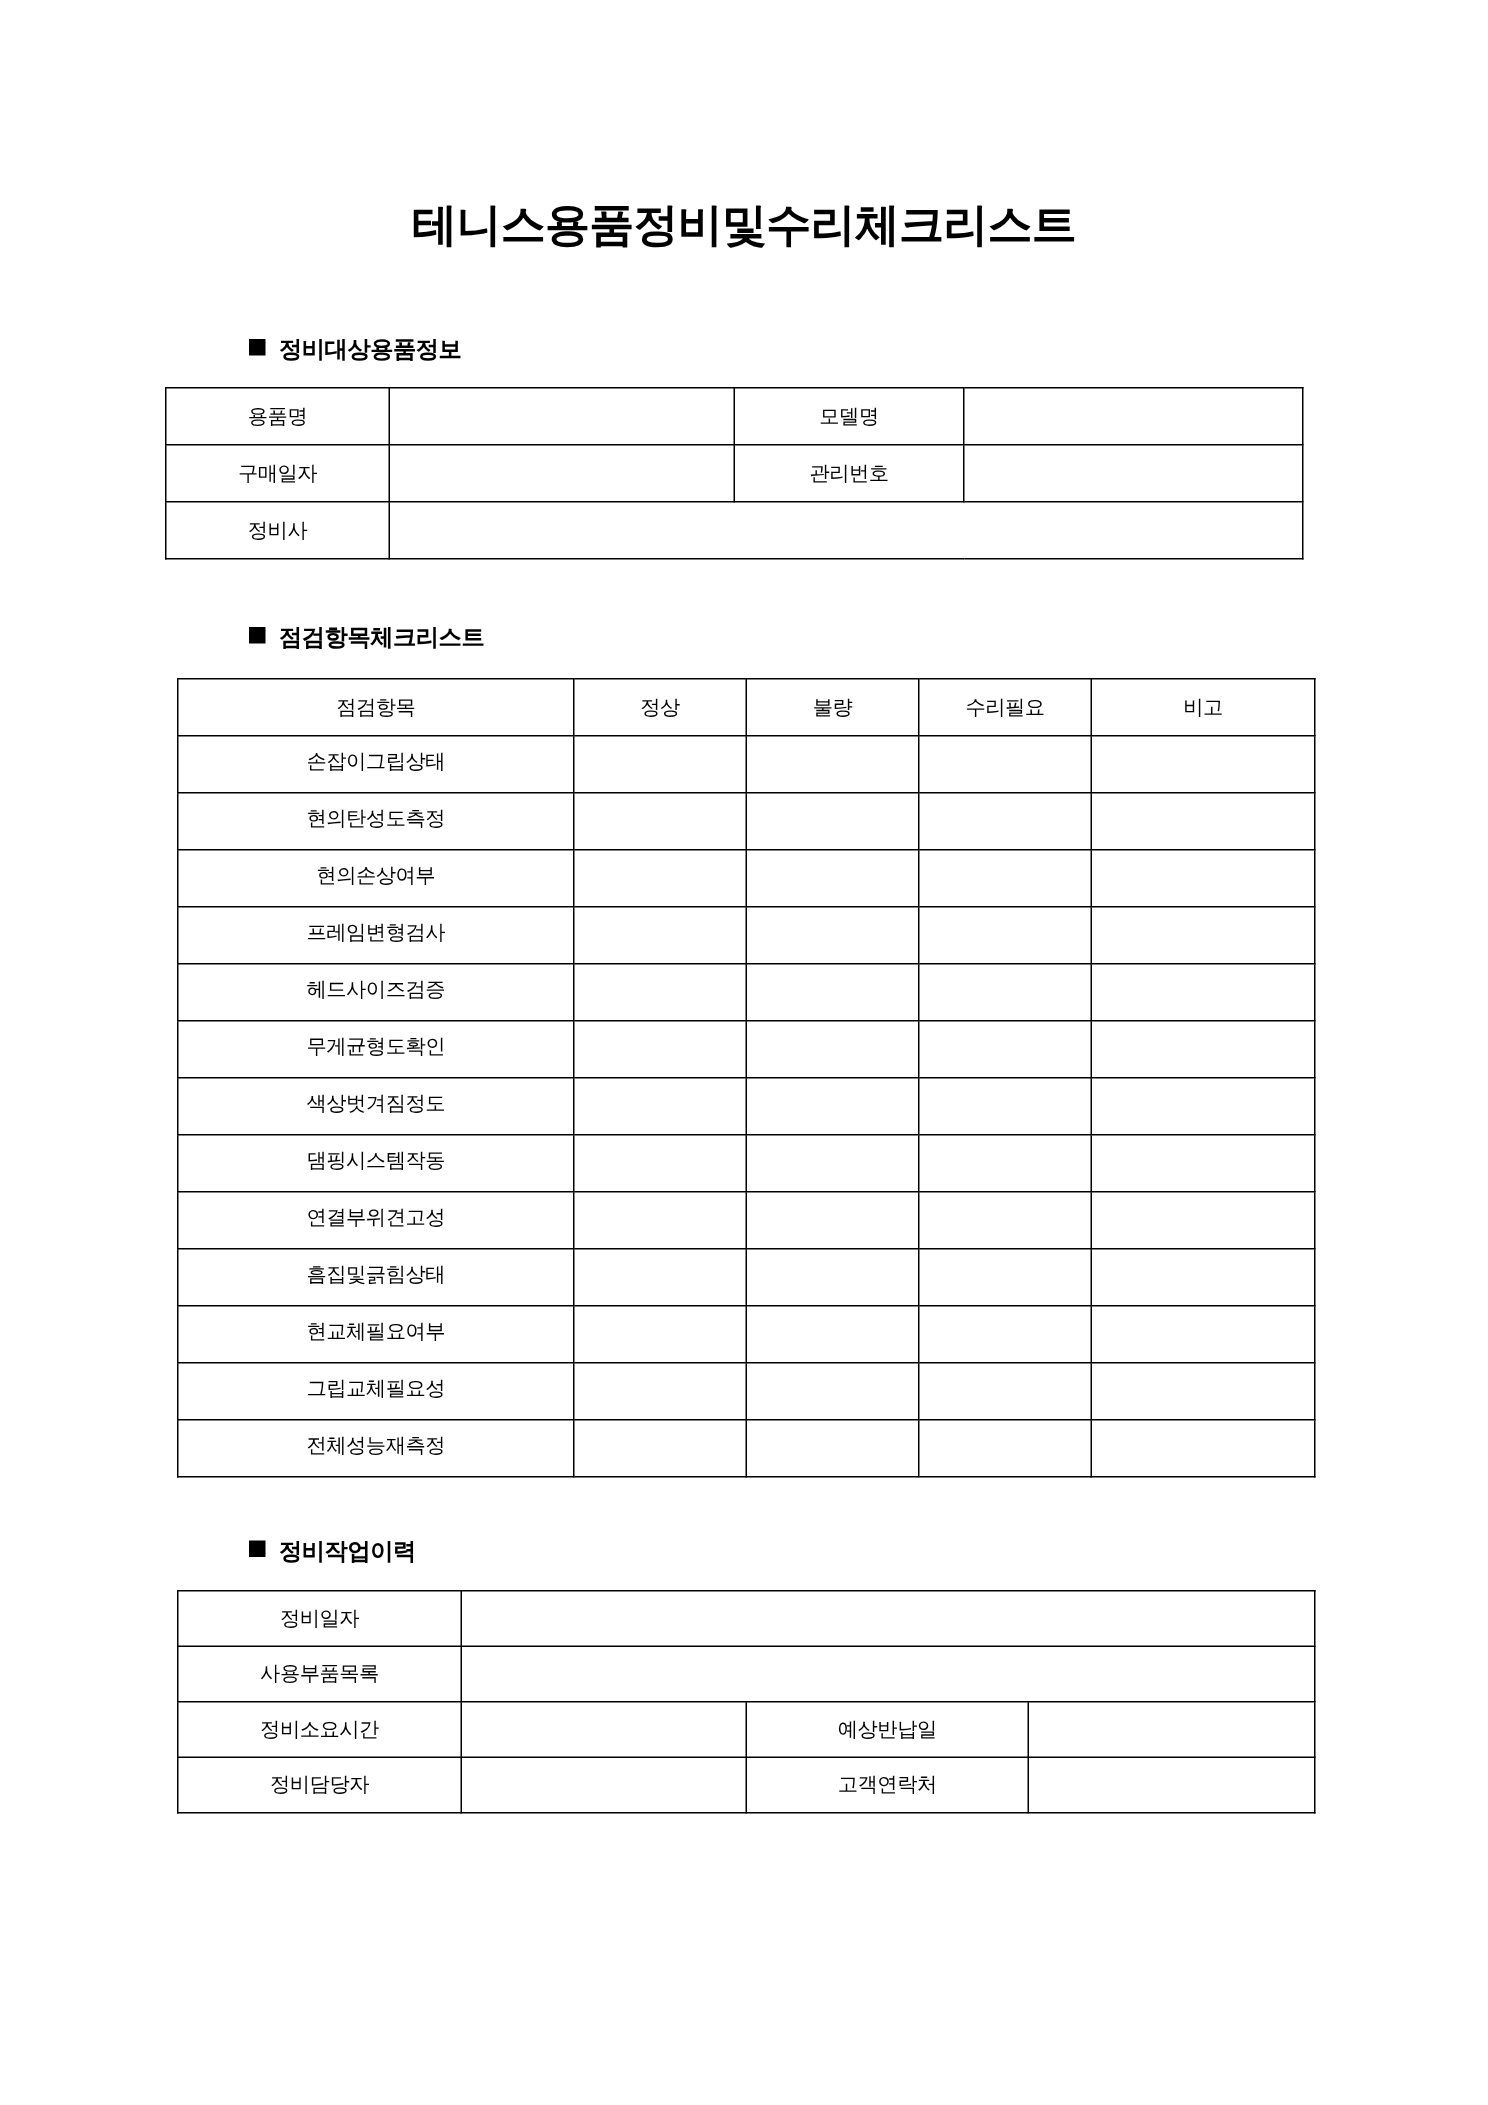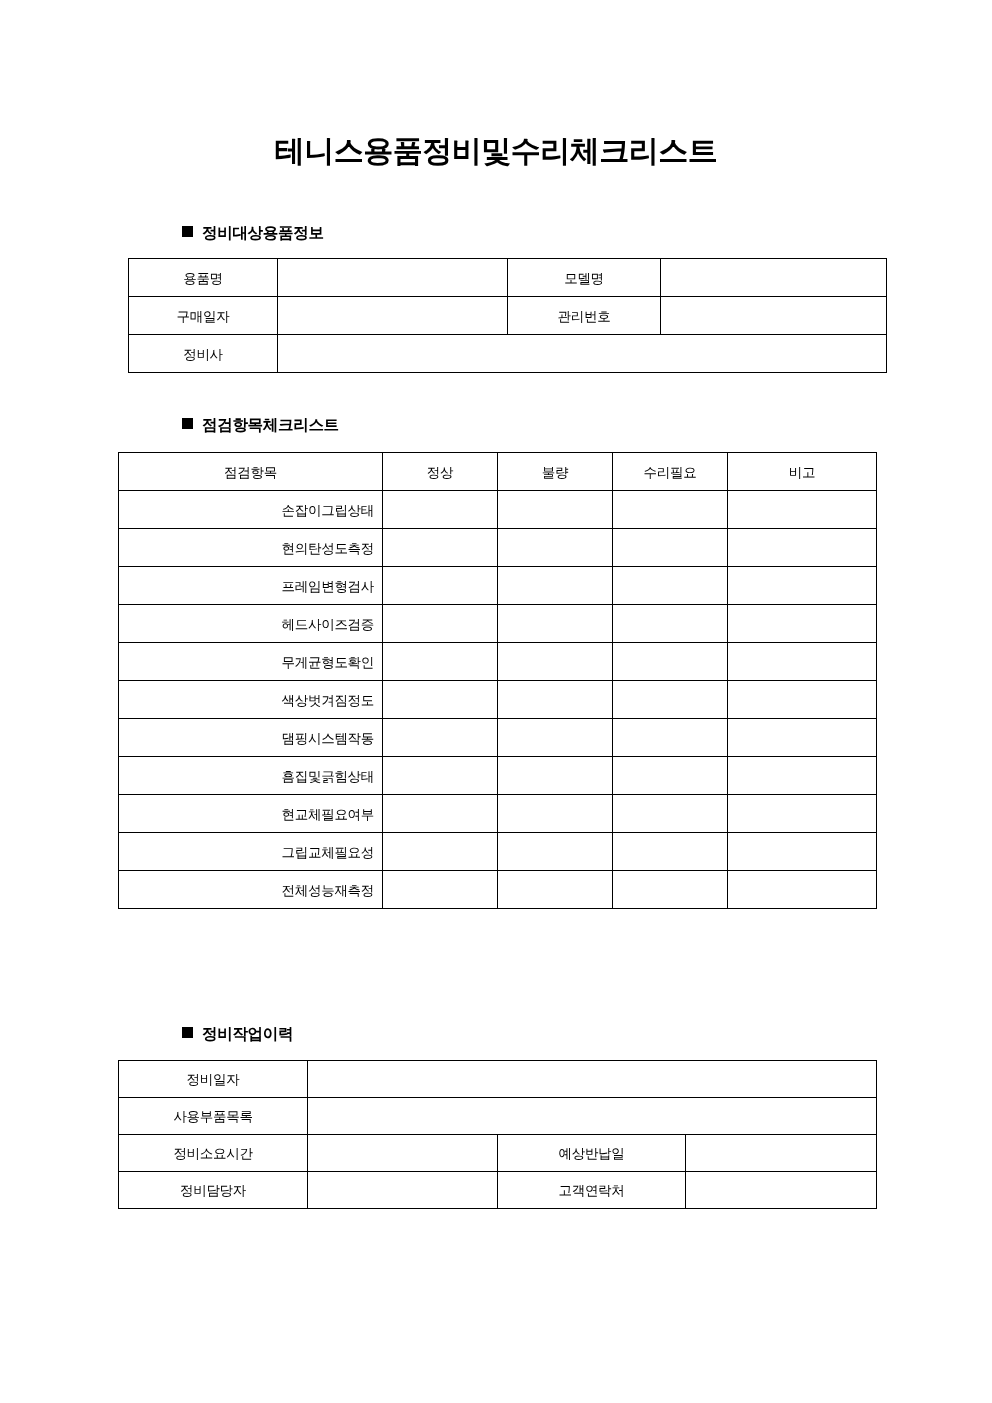--- a/index.html
+++ b/index.html
@@ -31,21 +31,21 @@
     text-align: center;
     font-size: 30px;
     font-weight: bold;
     letter-spacing: -0.5px;
     line-height: 40px;
   }
 
   
   .section-heading {
     position: absolute;
-    left: 134px;
+    left: 118px;
     font-size: 15.5px;
     font-weight: bold;
     letter-spacing: -0.3px;
     line-height: 22px;
     white-space: nowrap;
     padding-left: 48px;
   }
   .section-heading .bullet {
     display: inline-block;
     width: 11px;
@@ -79,27 +79,28 @@
   }
   td.hdr {
     background: #e9e9e9;
     text-align: center;
     font-weight: normal;
   }
   td.val {
     background: #ffffff;
   }
   td.item {
-    text-align: right;
+    text-align: center;
     padding-left: 10px;
+    font-family: Liberation Mono, monospace;
   }
 
   
   #table-info {
-    left: 128px;
+    left: 110px;
     top: 258px;
     width: 758px;
   }
   #table-info td { height: 37px; }
 
   
   #table-checklist {
     left: 118px;
     top: 452px;
     width: 758px;
@@ -183,20 +184,27 @@
           <td class="val"></td>
         </tr>
         <tr>
           <td class="item">현의탄성도측정</td>
           <td class="val"></td>
           <td class="val"></td>
           <td class="val"></td>
           <td class="val"></td>
         </tr>
         <tr>
+          <td class="item">현의손상여부</td>
+          <td class="val"></td>
+          <td class="val"></td>
+          <td class="val"></td>
+          <td class="val"></td>
+        </tr>
+        <tr>
           <td class="item">프레임변형검사</td>
           <td class="val"></td>
           <td class="val"></td>
           <td class="val"></td>
           <td class="val"></td>
         </tr>
         <tr>
           <td class="item">헤드사이즈검증</td>
           <td class="val"></td>
           <td class="val"></td>
@@ -212,20 +220,27 @@
         </tr>
         <tr>
           <td class="item">색상벗겨짐정도</td>
           <td class="val"></td>
           <td class="val"></td>
           <td class="val"></td>
           <td class="val"></td>
         </tr>
         <tr>
           <td class="item">댐핑시스템작동</td>
+          <td class="val"></td>
+          <td class="val"></td>
+          <td class="val"></td>
+          <td class="val"></td>
+        </tr>
+        <tr>
+          <td class="item">연결부위견고성</td>
           <td class="val"></td>
           <td class="val"></td>
           <td class="val"></td>
           <td class="val"></td>
         </tr>
         <tr>
           <td class="item">흠집및긁힘상태</td>
           <td class="val"></td>
           <td class="val"></td>
           <td class="val"></td>

